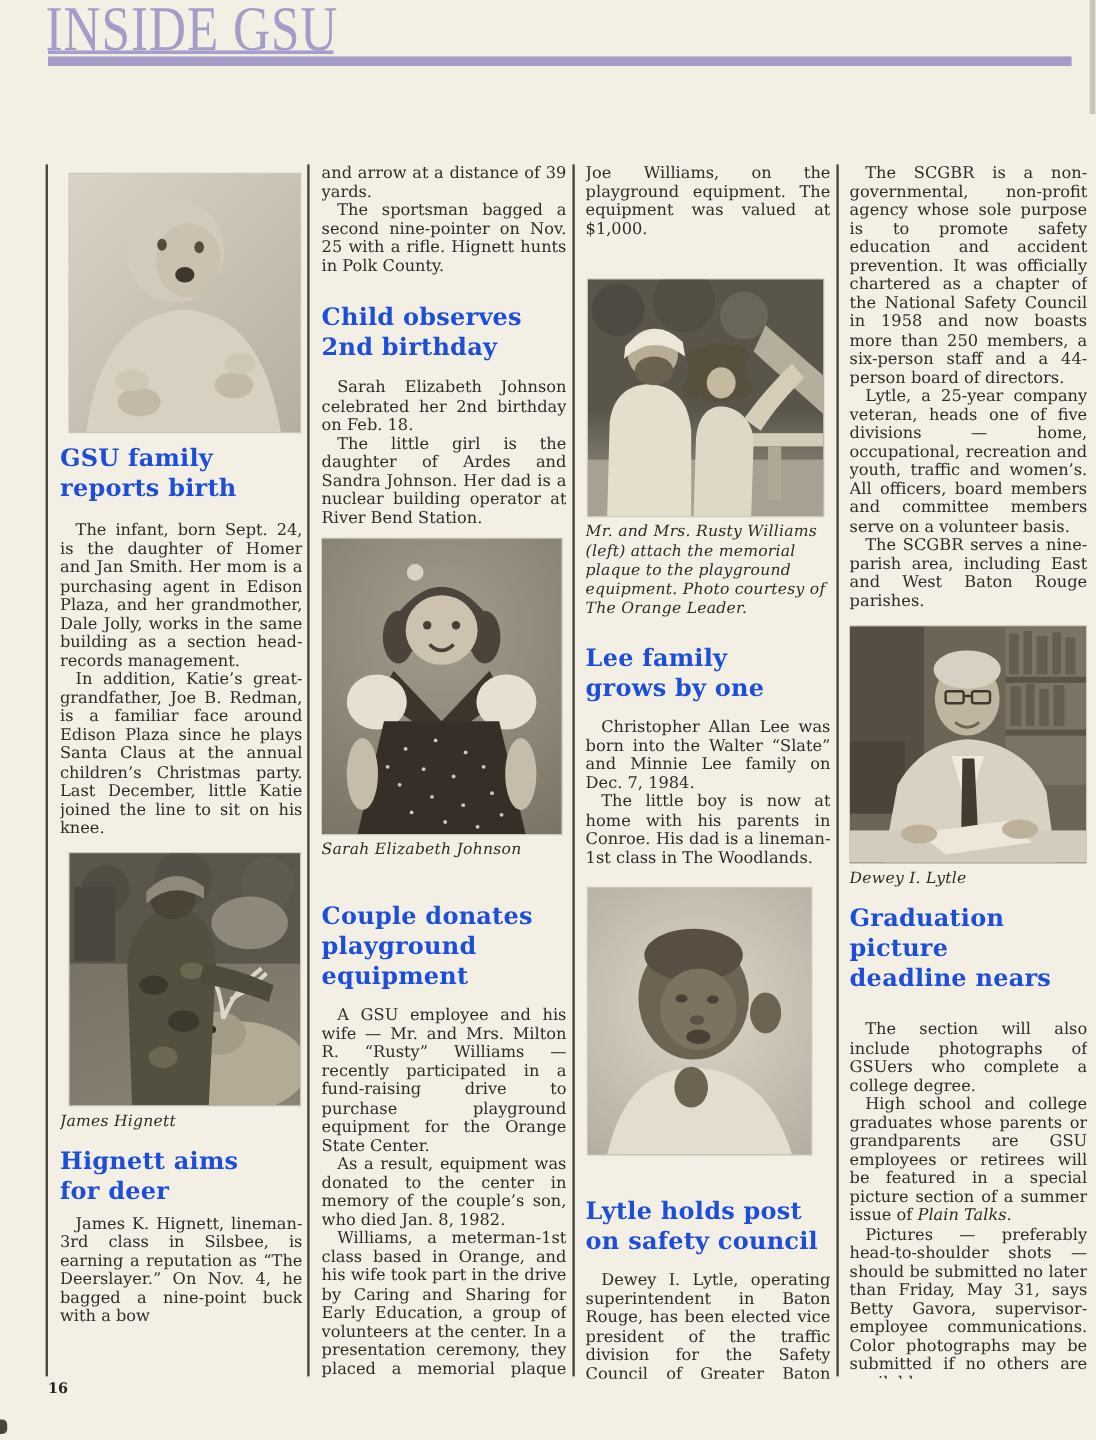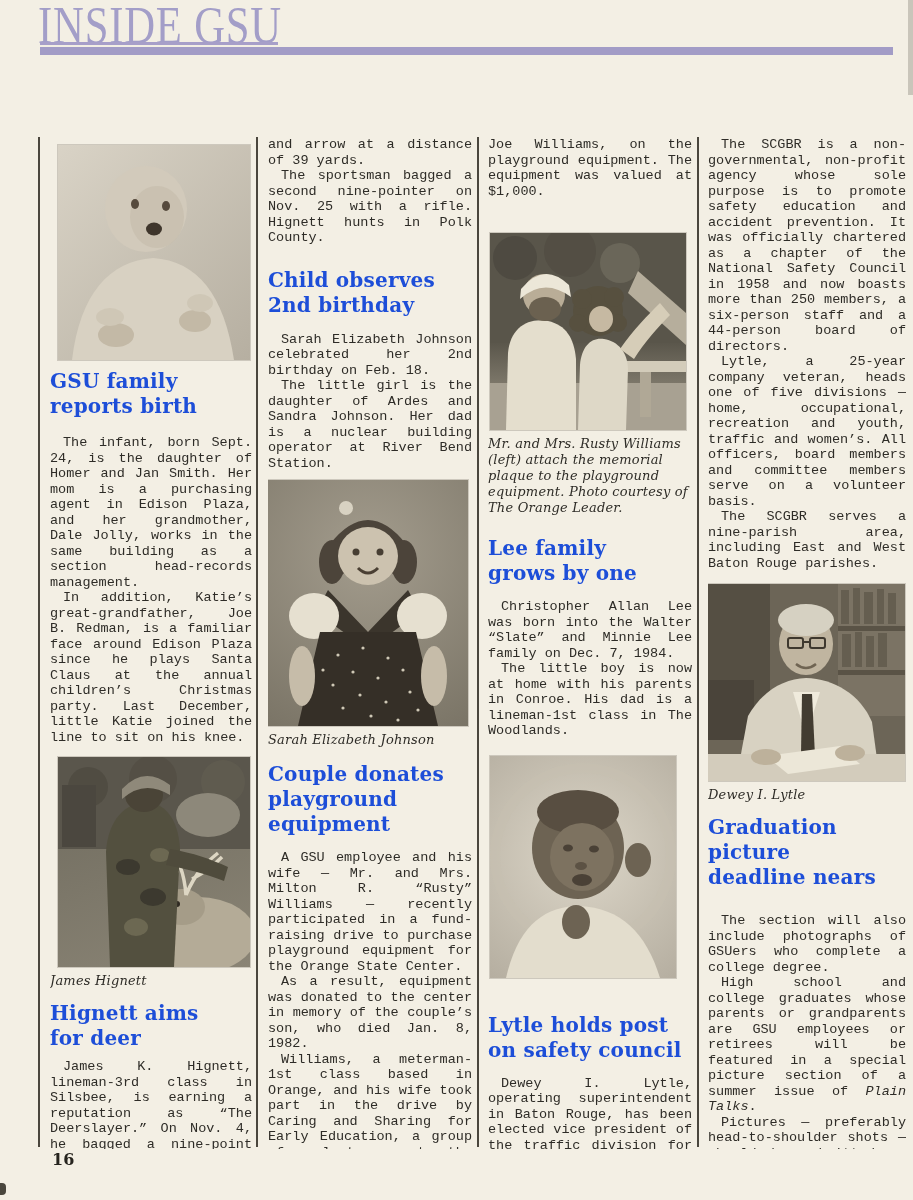--- a/index.html
+++ b/index.html
@@ -35,41 +35,41 @@
   .vrule{position:absolute;top:137px;height:1010px;width:2px;background:#4a463d;}
   .vr1{left:38px;}.vr2{left:256px;}.vr3{left:477px;}.vr4{left:697px;}
   
   .col{position:absolute;top:137px;height:1012px;overflow:hidden;}
   .col1{left:50px;width:202px;}
   .col2{left:268px;width:204px;}
   .col3{left:488px;width:204px;}
   .col4{left:708px;width:198px;}
   p{
     margin:0;font-size:13.5px;line-height:15.5px;
-    text-align:justify;text-indent:13px;font-family:Liberation Mono, monospace;
+    text-align:justify;text-indent:13px;
   }
   p.noindent{text-indent:0;}
   h2{
     margin:0;font-size:20px;line-height:25px;font-weight:700;
     color:#1d4ed8;white-space:pre-line;letter-spacing:.2px;
   }
   figure{margin:0;}
   figcaption{
     font-style:italic;font-size:13px;line-height:16px;
     margin-top:6px;letter-spacing:.2px;
   }
   .photo{display:block;position:relative;overflow:hidden;box-shadow:0 0 0 1px rgba(90,85,70,.25);}
   .photo svg{display:block;width:100%;height:100%;}.mt8{margin-top:8px;}.mt9{margin-top:9px;}
   .mt12{margin-top:12px;}.mt13{margin-top:13px;}.mt14{margin-top:14px;}
   .mt16{margin-top:16px;}.mt17{margin-top:17px;}.mt20{margin-top:20px;}
-  .mt22{margin-top:22px;}.mt23{margin-top:23px;}.mt26{margin-top:14px;}
+  .mt22{margin-top:22px;}.mt23{margin-top:23px;}.mt26{margin-top:34px;}
   .mt34{margin-top:34px;}.mt35{margin-top:35px;}
   .page-number{
-    position:absolute;left:52px;top:1150px;
-    font-size:16px;font-weight:700;color:#26241e;
+    position:absolute;left:40px;top:1150px;
+    font-size:12px;font-weight:700;color:#26241e;
   }
   .ital{font-style:italic;}
   
   .scan-edge-right{position:absolute;right:0;top:0;width:5px;height:95px;background:#c9c5ba;}
   .scan-mark-bottom-left{position:absolute;left:0;top:1183px;width:6px;height:12px;background:#4a463d;border-radius:0 4px 4px 0;}
 </style>
 </head>
 <body>
 
 <div class="page">

